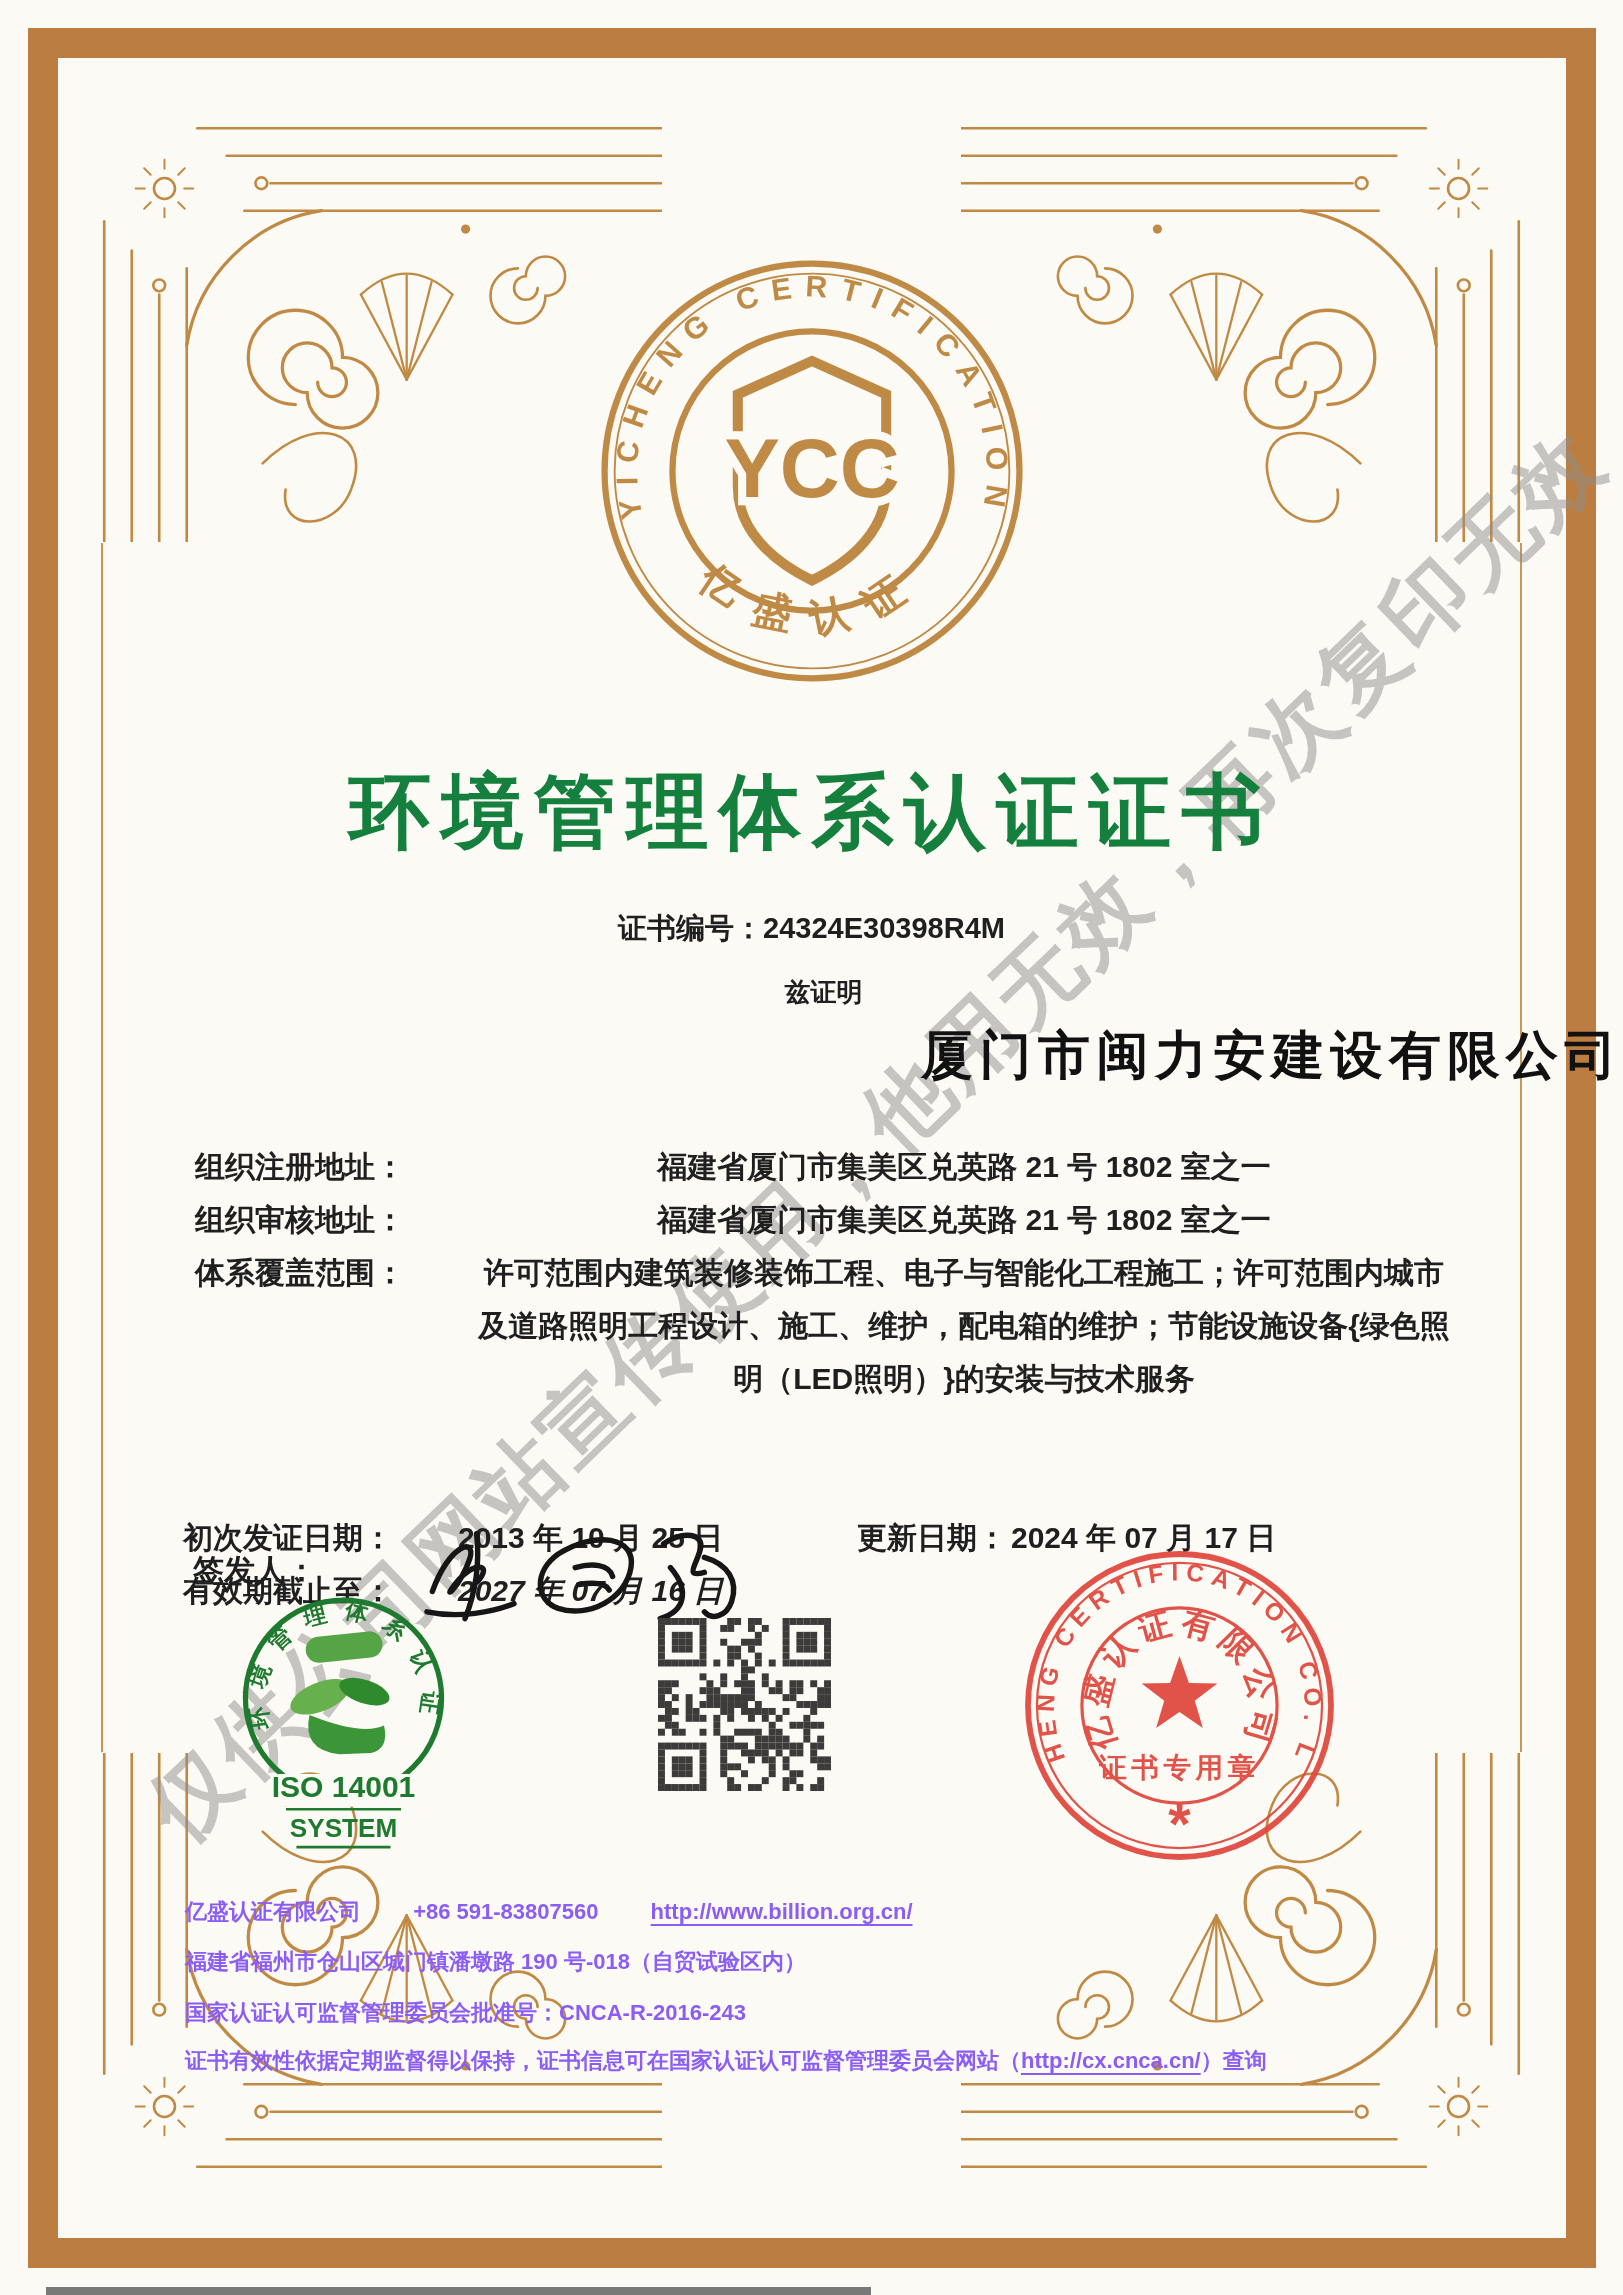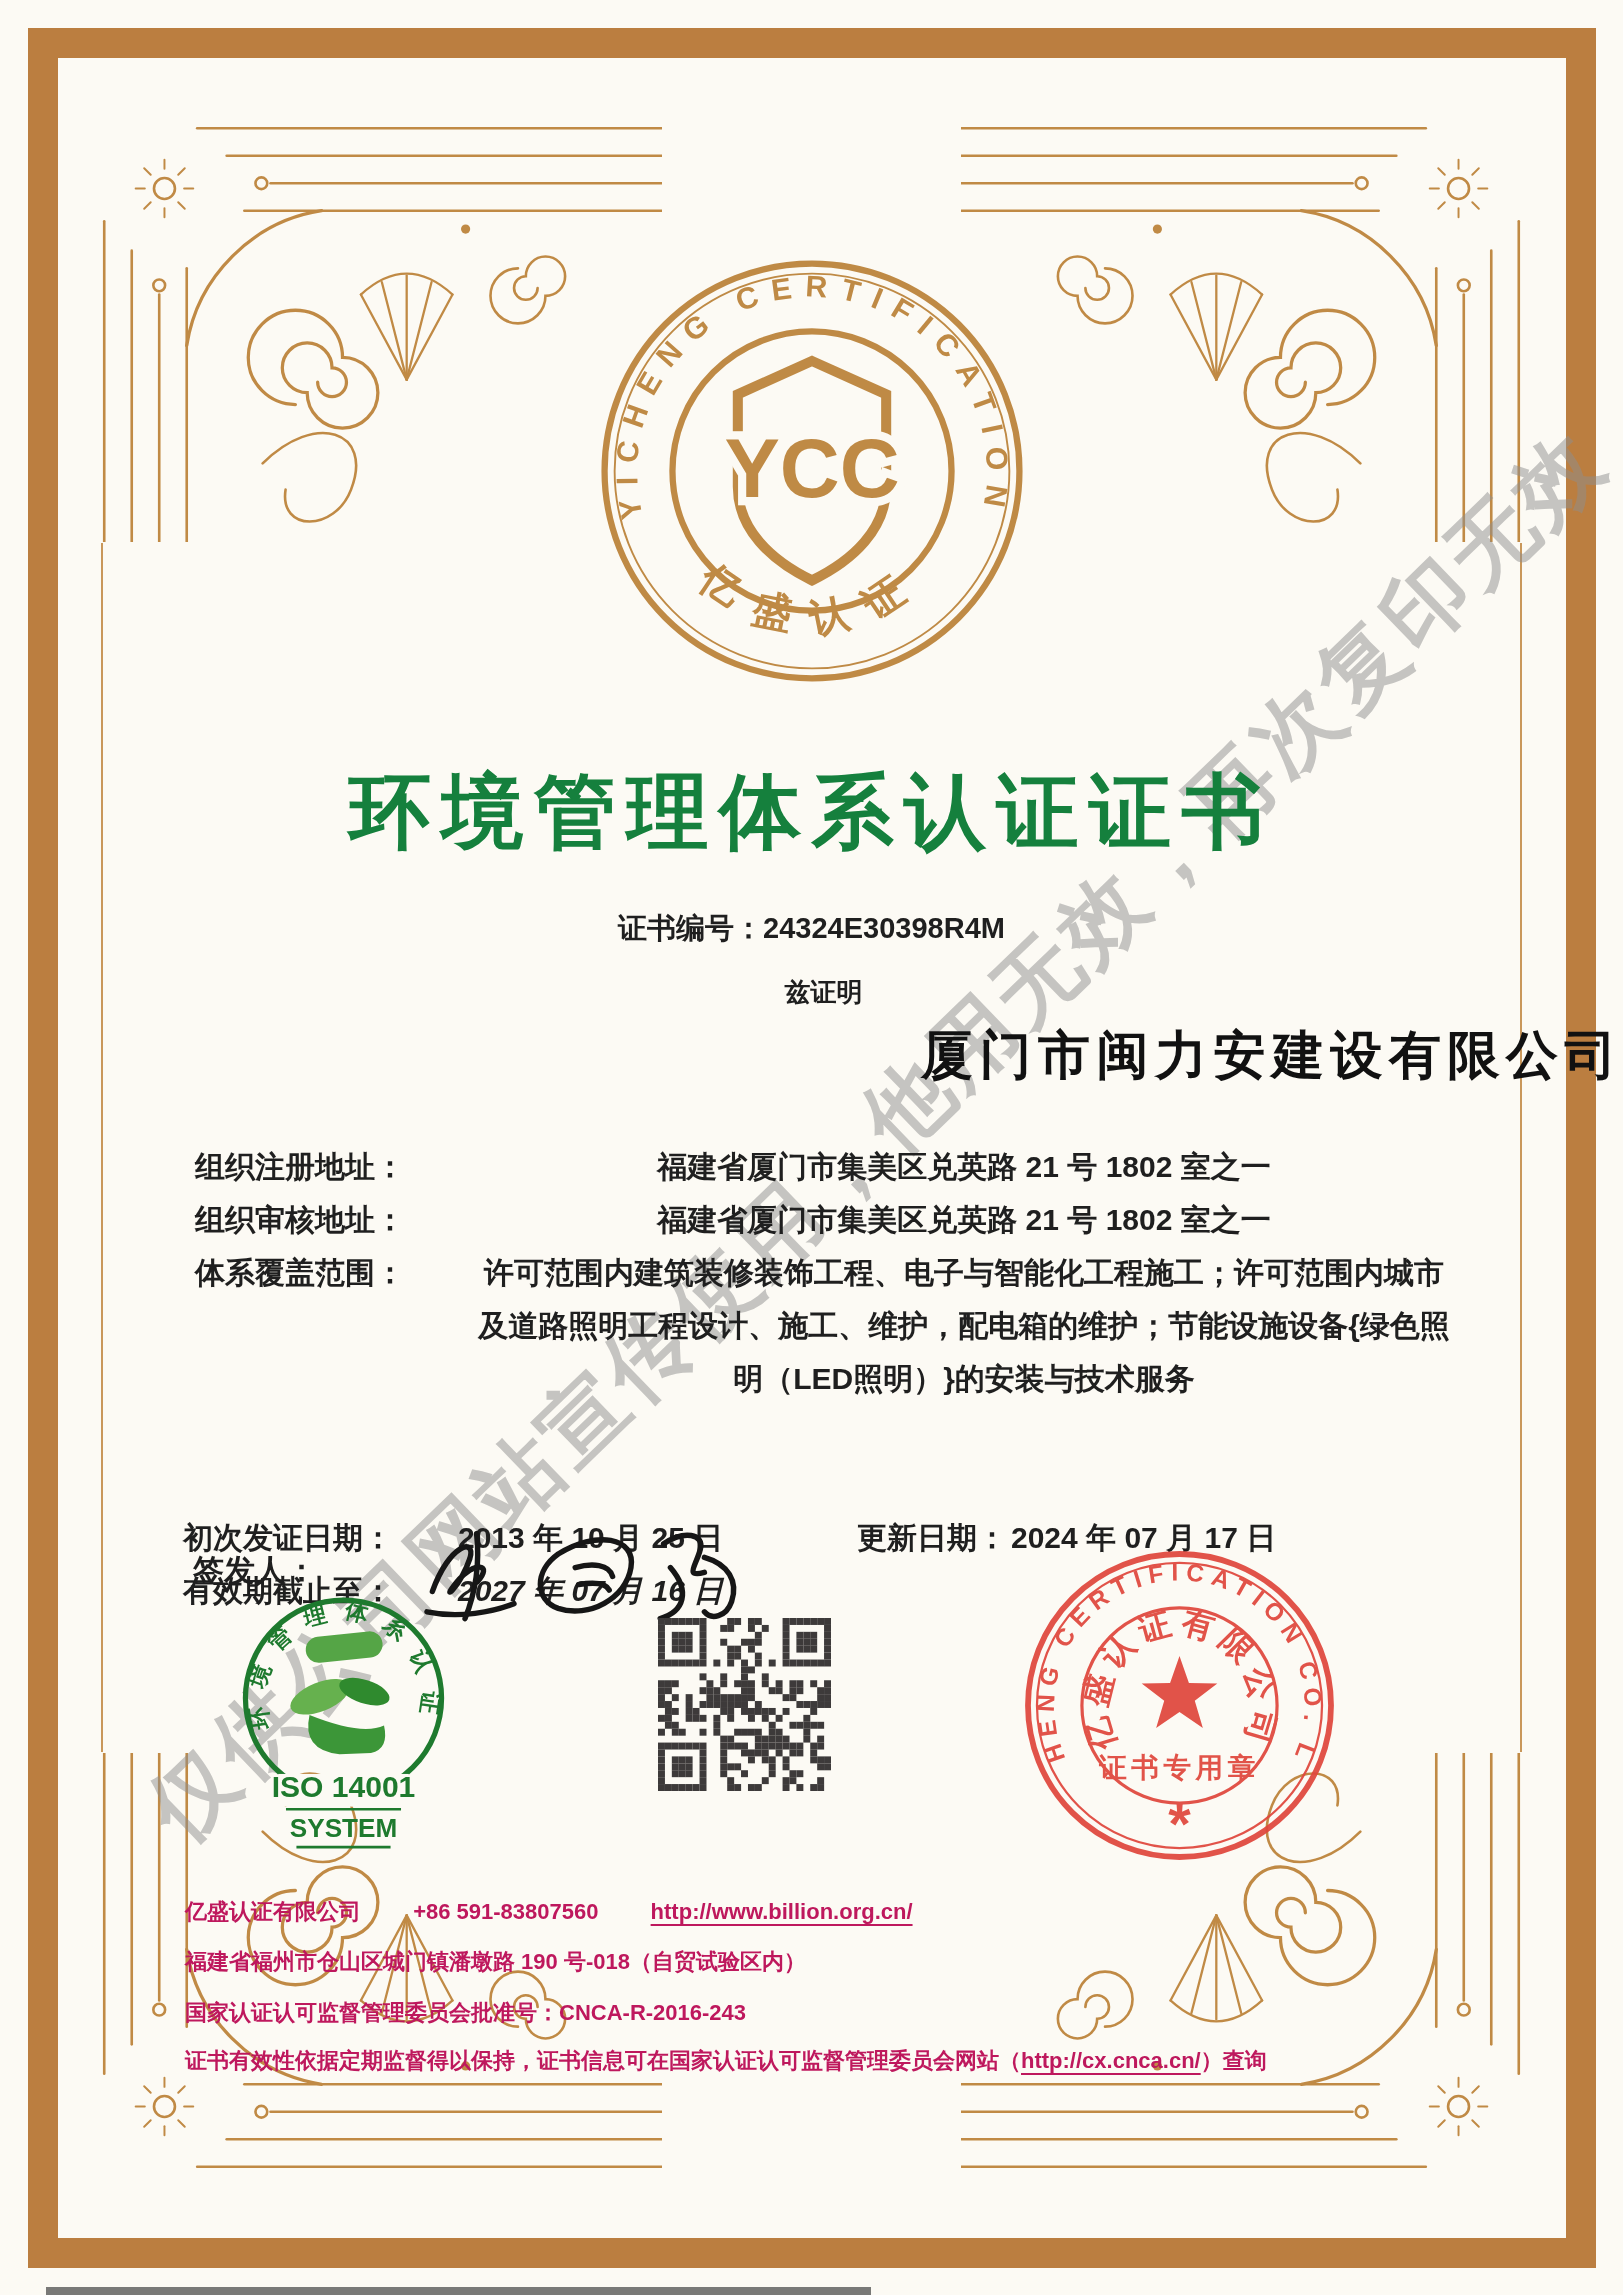--- a/index.html
+++ b/index.html
@@ -34,21 +34,21 @@
   .frow{display:flex;align-items:flex-start;}
   .flabel{width:275px;font-size:30px;font-weight:700;line-height:53px;white-space:nowrap;}
   .fvalue{flex:1;font-size:30px;font-weight:700;line-height:53px;text-align:center;}
   .abs{position:absolute;font-size:30px;font-weight:700;line-height:53px;white-space:nowrap;}
   .signer{position:absolute;left:193px;top:1550px;font-size:31px;font-weight:700;}
   .signature{position:absolute;left:412px;top:1512px;}
   .green-seal{position:absolute;left:232px;top:1587px;}
   .qr{position:absolute;left:658px;top:1618px;}
   .stamp{position:absolute;left:1019px;top:1545px;opacity:.93;}
   
-  .foot{position:absolute;left:185px;font-size:22px;font-weight:700;color:#be185d;white-space:nowrap;}
+  .foot{position:absolute;left:185px;font-size:22px;font-weight:700;color:#8b5cf6;white-space:nowrap;}
   .f1{top:1897px;} .f2{top:1947px;} .f3{top:1998px;} .f4{top:2046px;}
   .foot .gap{display:inline-block;width:46px;}
   .link{text-decoration:underline;text-underline-offset:5.2px;}
   .scan-strip{position:absolute;left:46px;bottom:0;width:825px;height:7.9px;background:#4d4d4d;opacity:.75;}
 </style>
 </head>
 <body>
 
 <div class="page">
 

